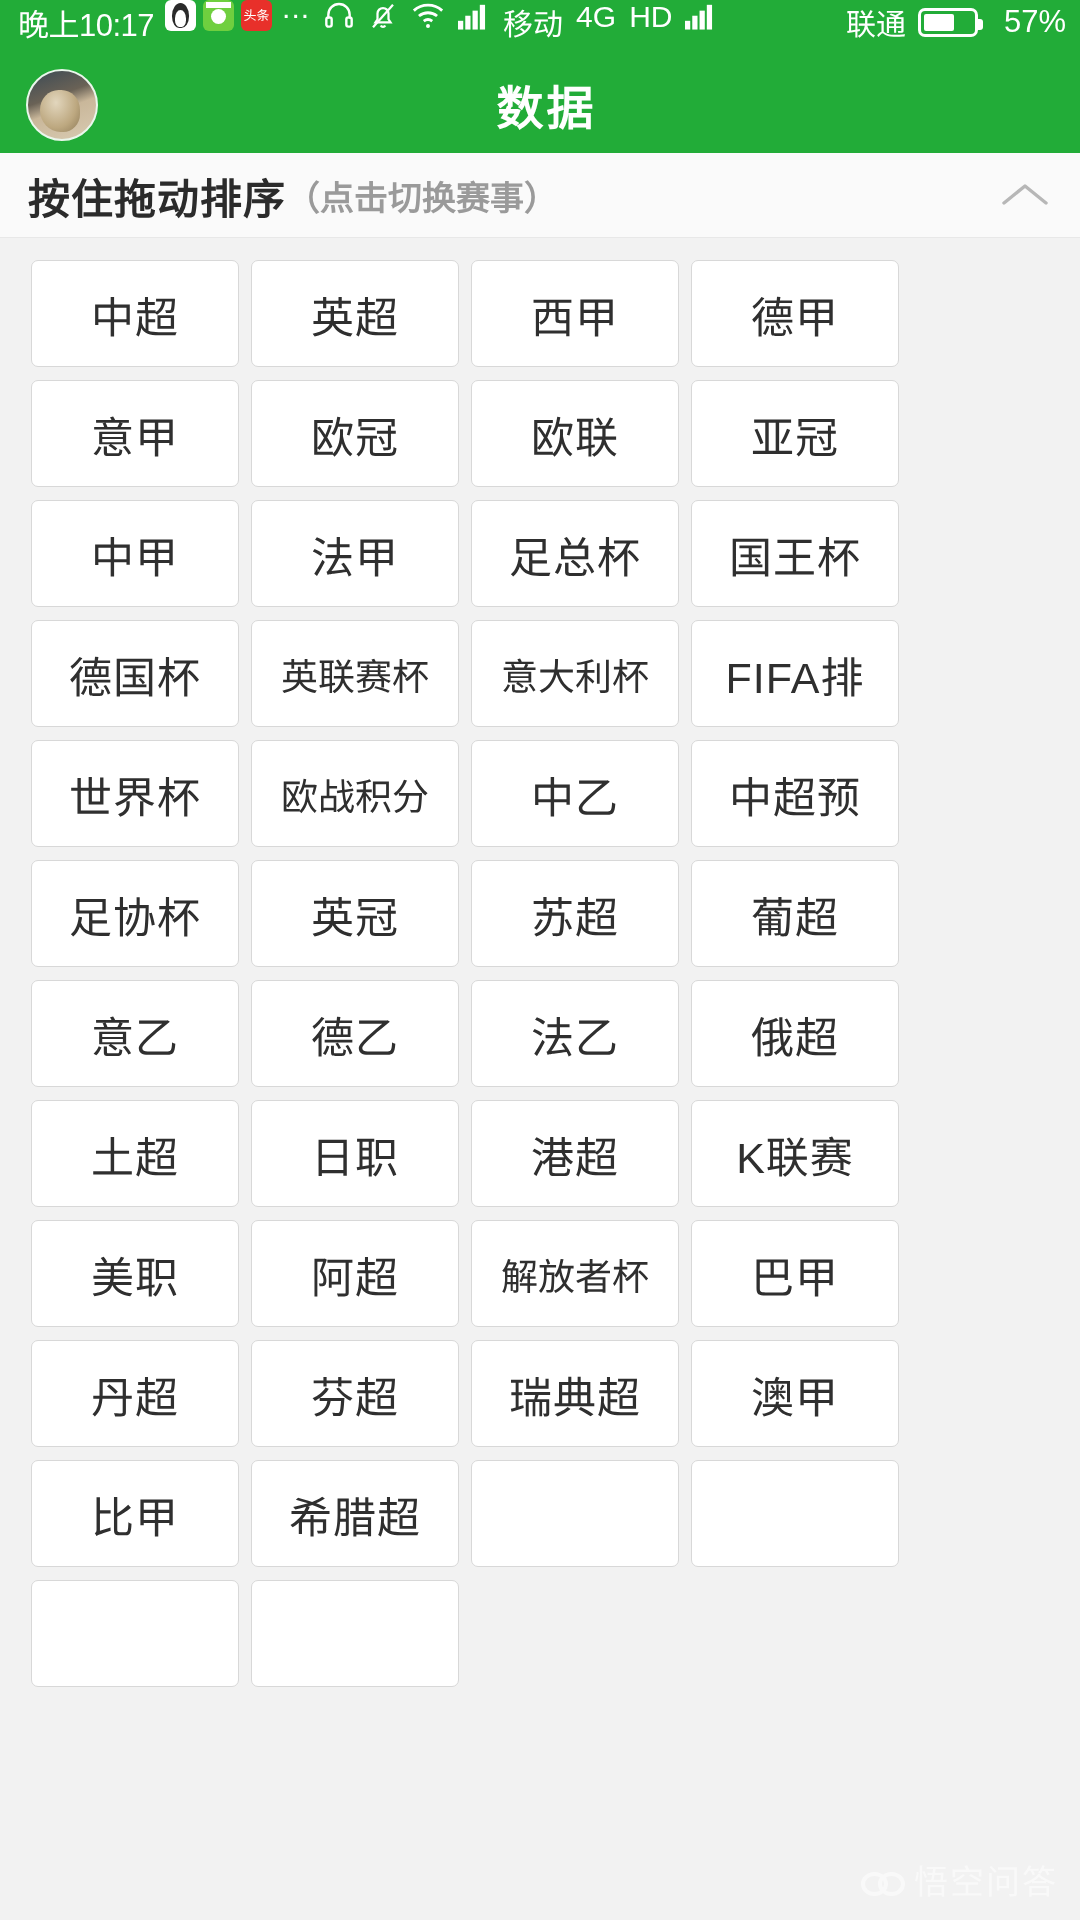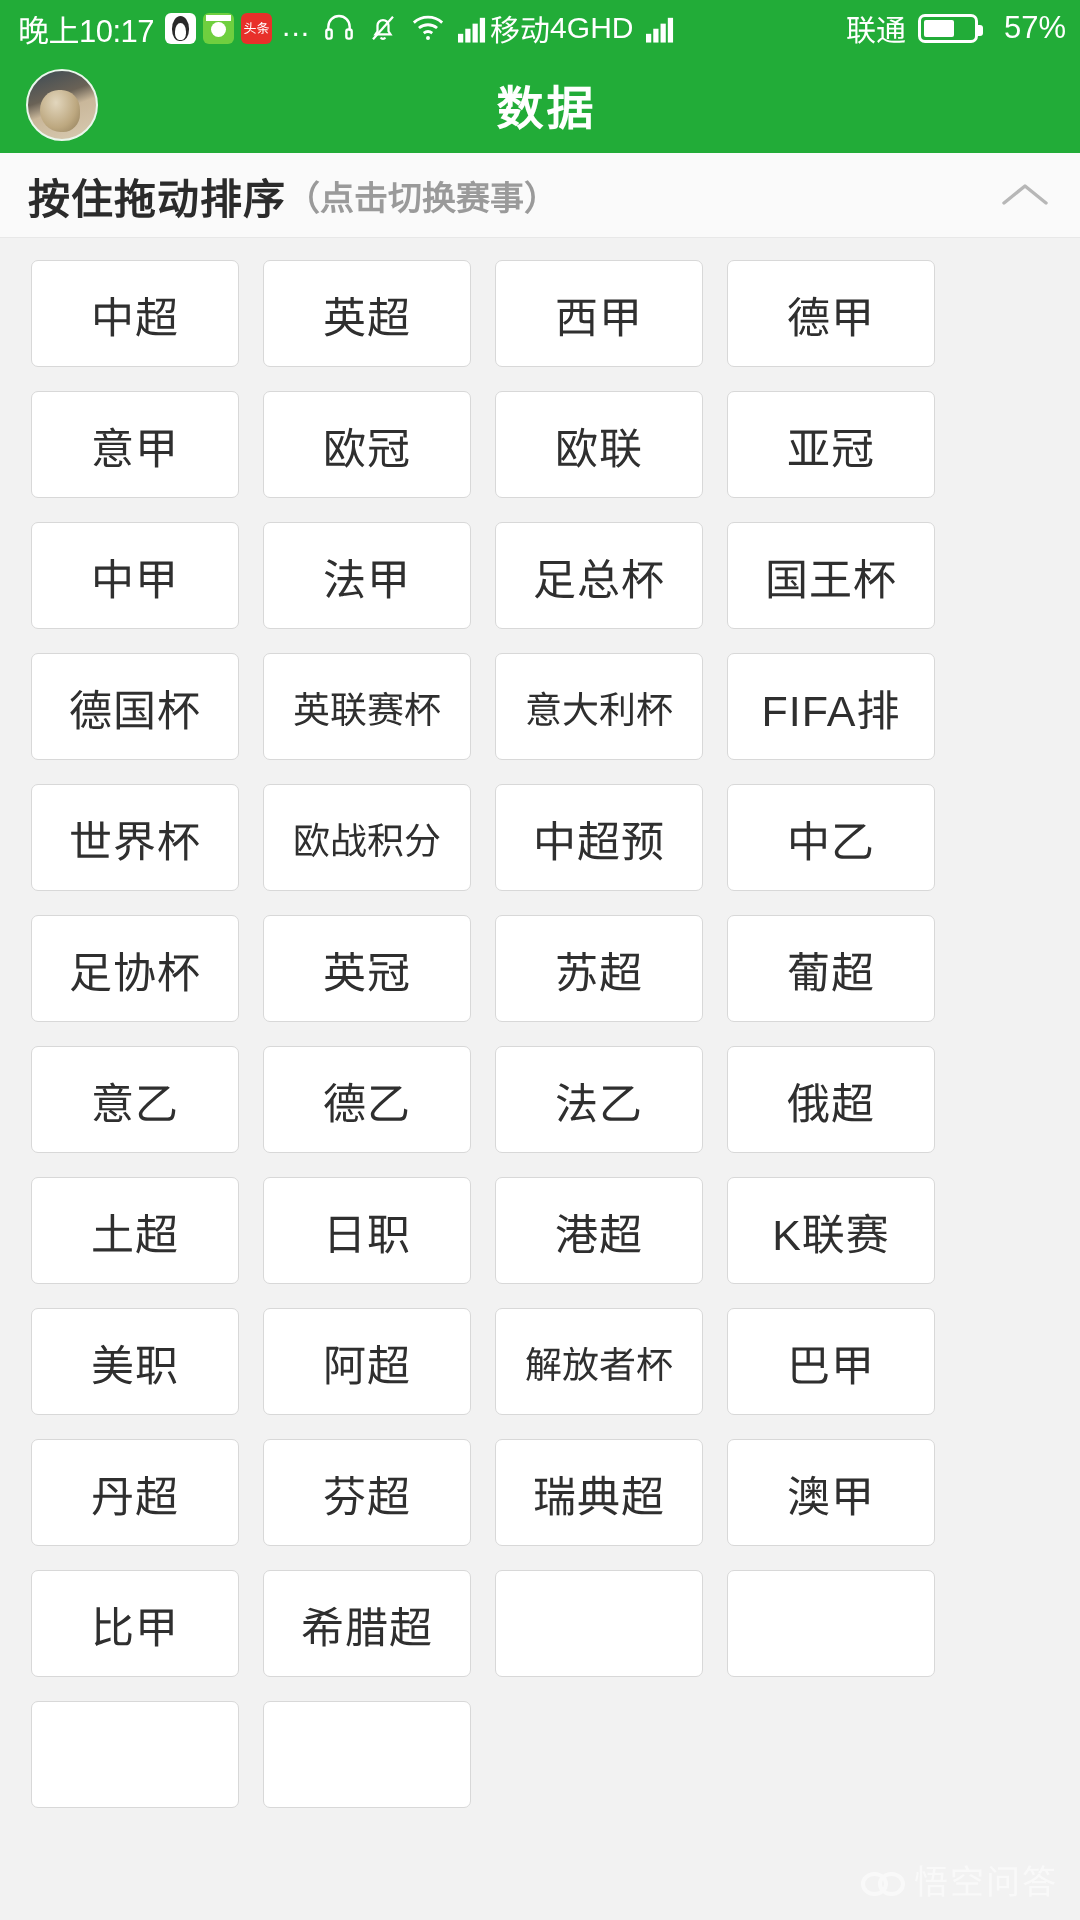--- a/index.html
+++ b/index.html
@@ -7,21 +7,21 @@
     width:1080px; height:1920px;
     background:#f2f2f2;
     font-family:"Liberation Sans","DejaVu Sans",sans-serif;
     overflow:hidden;
   }
 
   
   .status-bar{
     height:56px; width:1080px;
     background:#22ac38;
-    display:flex; align-items:center;
+    display:flex; align-items:flex-start;
     padding:0 14px 0 18px;
     color:#fff;
     position:relative;
   }
   .sb-time{ font-size:31px; letter-spacing:-.5px; white-space:nowrap; }
   .sb-apps{ display:flex; align-items:center; gap:7px; margin-left:11px; }
   .appicon{ width:31px; height:31px; border-radius:6px; display:block; position:relative; overflow:hidden; }
   .app-qq{ background:#fff; }
   .app-qq::after{
     content:""; position:absolute; left:7px; top:3px; width:17px; height:25px;
@@ -41,21 +41,21 @@
     background:#fff; font-size:5px;
   }
   .app-red{ background:#e8302a; }
   .app-red::after{
     content:"头条"; position:absolute; inset:0; color:#fff; font-size:13px;
     display:flex; align-items:center; justify-content:center; line-height:1;
     font-family:"DejaVu Sans",sans-serif;
   }
   .sb-dots{ font-size:30px; line-height:0.5; margin:0 0 6px 10px; letter-spacing:1px; }
   .sb-ico{ margin-left:13px; display:flex; align-items:center; }
-  .sb-text{ font-size:30px; white-space:nowrap; }
+  .sb-text{ font-size:30px; margin-left:13px; white-space:nowrap; }
   .sb-right{ margin-left:auto; display:flex; align-items:center; }
   .batt{
     width:60px; height:29px; border:3px solid #fff; border-radius:7px;
     position:relative; margin-left:12px; display:flex; align-items:center;
   }
   .batt::after{
     content:""; position:absolute; right:-8px; top:8px; width:5px; height:11px;
     background:#fff; border-radius:0 3px 3px 0;
   }
   .batt-fill{ height:17px; width:30px; background:#fff; margin-left:3px; border-radius:2px; }
@@ -102,21 +102,20 @@
   
   .grid-wrap{
     width:1080px; height:1682px; background:#f2f2f2;
     padding:22px 0 0 0; overflow:hidden; position:relative;
   }
   .grid{
     display:grid;
     grid-template-columns:repeat(4,208px);
     column-gap:12px; row-gap:13px;
     padding-left:31px;
-    gap:24px;
   }
   .tile{
     height:107px; background:#fff;
     border:1px solid #d8d8d8; border-radius:7px;
     display:flex; align-items:center; justify-content:center;
     color:#2f2f2f; font-size:43px; letter-spacing:1px;
     white-space:nowrap;
   }
   .tile.small{ font-size:37px; letter-spacing:0; }
 
@@ -239,22 +238,22 @@
       <div class="tile">中甲</div>
       <div class="tile">法甲</div>
       <div class="tile">足总杯</div>
       <div class="tile">国王杯</div>
       <div class="tile">德国杯</div>
       <div class="tile small">英联赛杯</div>
       <div class="tile small">意大利杯</div>
       <div class="tile">FIFA排</div>
       <div class="tile">世界杯</div>
       <div class="tile small">欧战积分</div>
+      <div class="tile">中乙</div>
       <div class="tile">中超预</div>
-      <div class="tile">中乙</div>
       <div class="tile">足协杯</div>
       <div class="tile">英冠</div>
       <div class="tile">苏超</div>
       <div class="tile">葡超</div>
       <div class="tile">意乙</div>
       <div class="tile">德乙</div>
       <div class="tile">法乙</div>
       <div class="tile">俄超</div>
       <div class="tile">土超</div>
       <div class="tile">日职</div>

